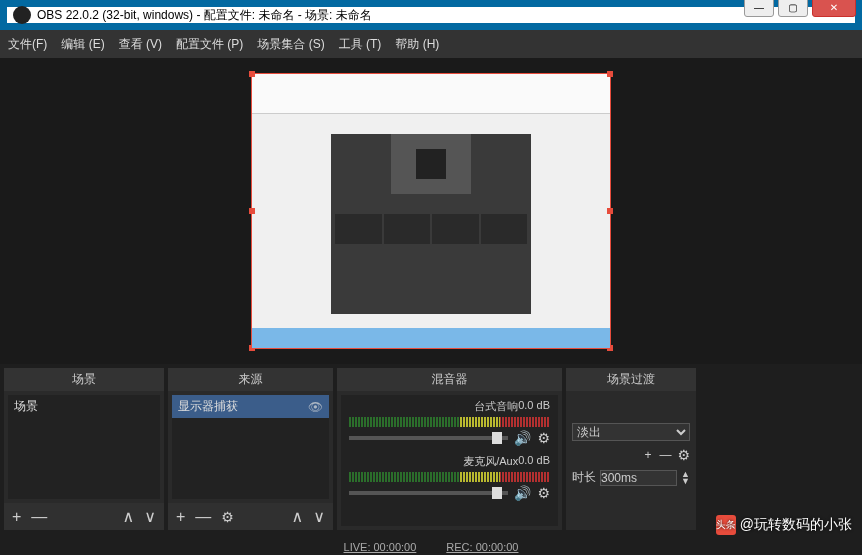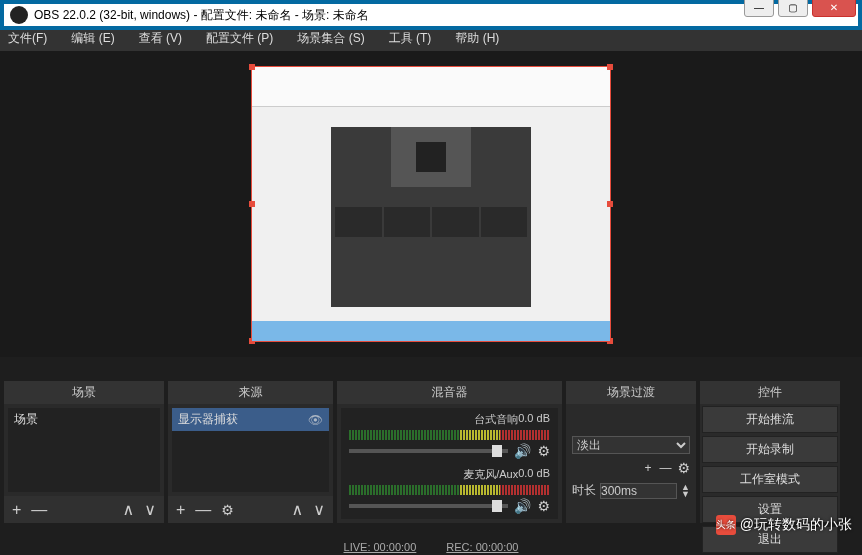--- a/index.html
+++ b/index.html
@@ -1,45 +1,45 @@
 <!DOCTYPE html>
 <html><head>
 <meta charset="utf-8">
 <style>
 * { margin:0; padding:0; box-sizing:border-box; font-family:"Microsoft YaHei",Arial,sans-serif; }
 body { background:#1e1e1e; width:862px; height:555px; overflow:hidden; position:relative; }
 
 
-.titlebar { height:30px; background:#fff; display:flex; align-items:center; padding:0 6px; border:4px solid #0369a1; }
+.titlebar { height:30px; background:#fff; display:flex; align-items:center; padding:0 6px; border:7px solid #0369a1; }
 .titlebar .obs-logo { width:18px; height:18px; background:#222; border-radius:50%; margin-right:6px; }
 .titlebar .ttl { flex:1; font-size:12px; color:#000; }
 .win-btns { position:absolute; right:6px; top:-3px; display:flex; gap:4px; }
 .win-btn { width:30px; height:20px; border:1px solid #999; background:#eee; display:flex; align-items:center; justify-content:center; font-size:10px; border-radius:0 0 3px 3px; cursor:pointer; }
 .win-btn.close { background:#d9534f; color:#fff; border-color:#c9302c; width:44px; }
 
 
-.menubar { height:21px; background:#333; display:flex; padding:0 8px; gap:24px; }
+.menubar { height:28px; background:#333; display:flex; align-items:center; padding:0 8px; gap:14px; }
 .menubar .mitem { color:#ddd; font-size:12px; cursor:pointer; }
 
 
 .preview-area { height:306px; background:#1a1a1a; display:flex; align-items:center; justify-content:center; position:relative; }
 .canvas { width:360px; height:276px; background:#f0f0f0; border:1px solid #e74c3c; position:relative; }
 .canvas .handle { width:6px; height:6px; background:#e74c3c; position:absolute; }
 .h-tl{top:-3px;left:-3px;} .h-tr{top:-3px;right:-3px;} .h-bl{bottom:-3px;left:-3px;} .h-br{bottom:-3px;right:-3px;} .h-ml{top:50%;left:-3px;margin-top:-3px;} .h-mr{top:50%;right:-3px;margin-top:-3px;}
 .mock-browser{height:40px;background:#fafafa;border-bottom:1px solid #ccc;font-size:6px;padding:4px;}
 .mock-nest{margin:0 auto;width:200px;height:180px;background:#3a3a3a;margin-top:20px;position:relative;}
 .mock-inner{width:80px;height:60px;background:#555;margin:20px auto;display:flex;align-items:center;justify-content:center;}
 .mock-inner2{width:30px;height:30px;background:#222;}
 .mock-panels{display:flex;gap:2px;margin-top:6px;padding:0 4px;}
 .mock-panel{flex:1;height:30px;background:#2a2a2a;}
 .mock-task{height:20px;background:#7ab8e8;position:absolute;bottom:0;left:0;right:0;}
 
 
 .docks { display:flex; gap:4px; padding:4px; height:170px; }
-.dock { background:#2a2a2a; display:flex; flex-direction:column;margin-top:20px; }
+.dock { background:#2a2a2a; display:flex; flex-direction:column; }
 .dock-hdr { background:#333; color:#ccc; text-align:center; font-size:12px; padding:3px 0; }
 .dock-body { flex:1; background:#222; margin:4px; position:relative; }
 .scenes{width:160px;} .sources{width:165px;} .mixer{width:225px;} .trans{width:130px;gap:26px;} .ctrls{width:140px;}
 
 .list-item { color:#ddd; font-size:12px; padding:3px 6px; cursor:pointer; }
 .list-item.src-sel { background:#3b5d8a; display:flex; align-items:center; justify-content:space-between; }
 .eye-icon{opacity:0.7;font-size:12px;}
 
 .toolbar { display:flex; align-items:center; gap:6px; padding:4px 6px; background:#303030; color:#ccc; font-size:16px; }
 .tbtn { cursor:pointer; padding:0 2px; }
@@ -197,30 +197,20 @@
         <span class="gear-icon">⚙</span>
       </div>
       <div class="trans-row">
         <span>时长</span>
         <input class="trans-sel" style="flex: 1 1 0%; margin: 0px;" value="300ms">
         <span style="font-size:9px;line-height:7px">▲<br>▼</span>
       </div>
     </div>
   </div>
 
-  <div class="dock ctrls">
-    <div class="dock-hdr">控件</div>
-    <div class="dock-body">
-      <div class="cbtn">开始推流</div>
-      <div class="cbtn">开始录制</div>
-      <div class="cbtn">工作室模式</div>
-      <div class="cbtn">设置</div>
-      <div class="cbtn">退出</div>
-    </div>
-  </div>
 </div>
 
 <div class="status">
   <span>LIVE: 00:00:00</span>
   <span>REC: 00:00:00</span>
 </div>
 
 <div class="watermark">
   <span class="wm-logo">头条</span>
   <span>@玩转数码的小张</span>

